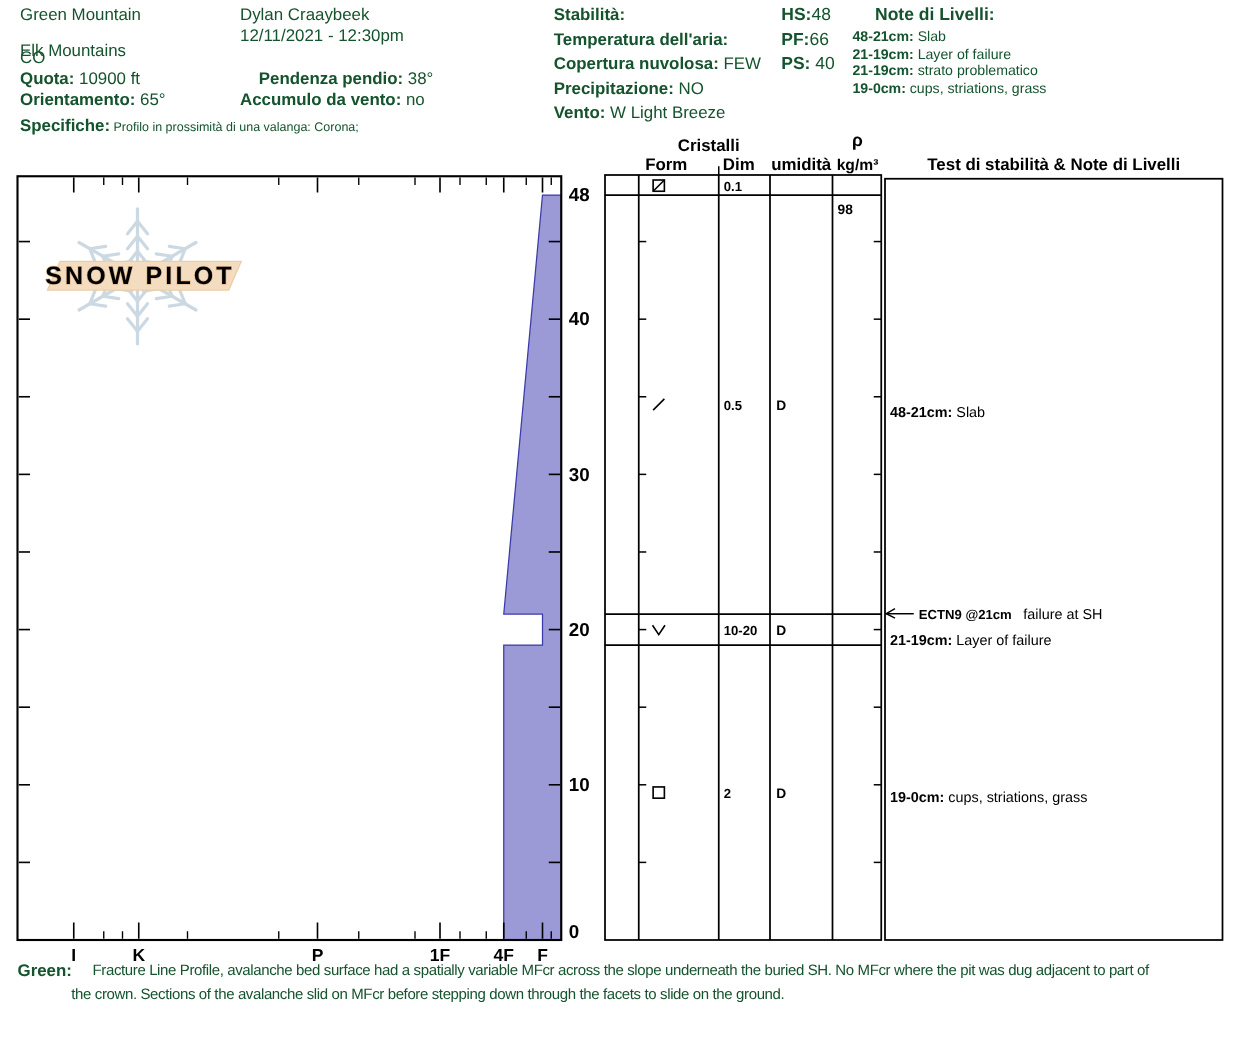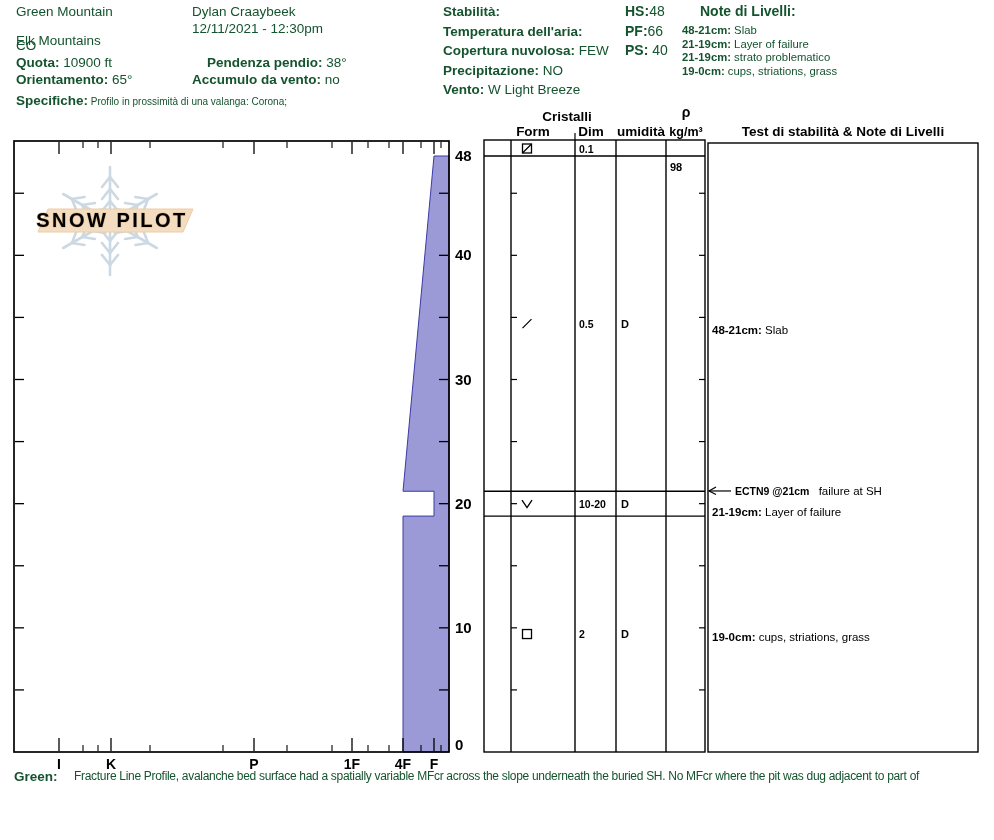--- a/index.html
+++ b/index.html
@@ -242,13 +242,14 @@
         <polyline points="716,486.975 709,490.975 716,494.475" fill="none" stroke="#000" stroke-width="1.2"></polyline>
         <text x="735" y="494.975" font-size="10.5" font-weight="bold"><tspan>ECTN9 @21cm</tspan><tspan font-weight="normal" font-size="11.5" dx="6"> failure at SH</tspan></text>
         <text x="712" y="333.55833333333334" font-size="11.5" font-weight="bold"><tspan>48-21cm:</tspan><tspan font-weight="normal"> Slab</tspan></text>
         <text x="712" y="516.0833333333334" font-size="11.5" font-weight="bold"><tspan>21-19cm:</tspan><tspan font-weight="normal"> Layer of failure</tspan></text>
         <text x="712" y="641.4916666666667" font-size="11.5" font-weight="bold"><tspan>19-0cm:</tspan><tspan font-weight="normal"> cups, striations, grass</tspan></text>
       </g>
   </svg>
 
   <div class="abs b h13" style="left:14px;top:768px;">Green:</div>
   <div class="abs footer-line" style="left:74px;top:769px;">Fracture Line Profile, avalanche bed surface had a spatially variable MFcr across the slope underneath the buried SH. No MFcr where the pit was dug adjacent to part of</div>
+  <div class="abs footer-line" style="left:57px;top:788px;">the crown. Sections of the avalanche slid on MFcr before stepping down through the facets to slide on the ground.</div>
 </div>
 
 </body></html>

